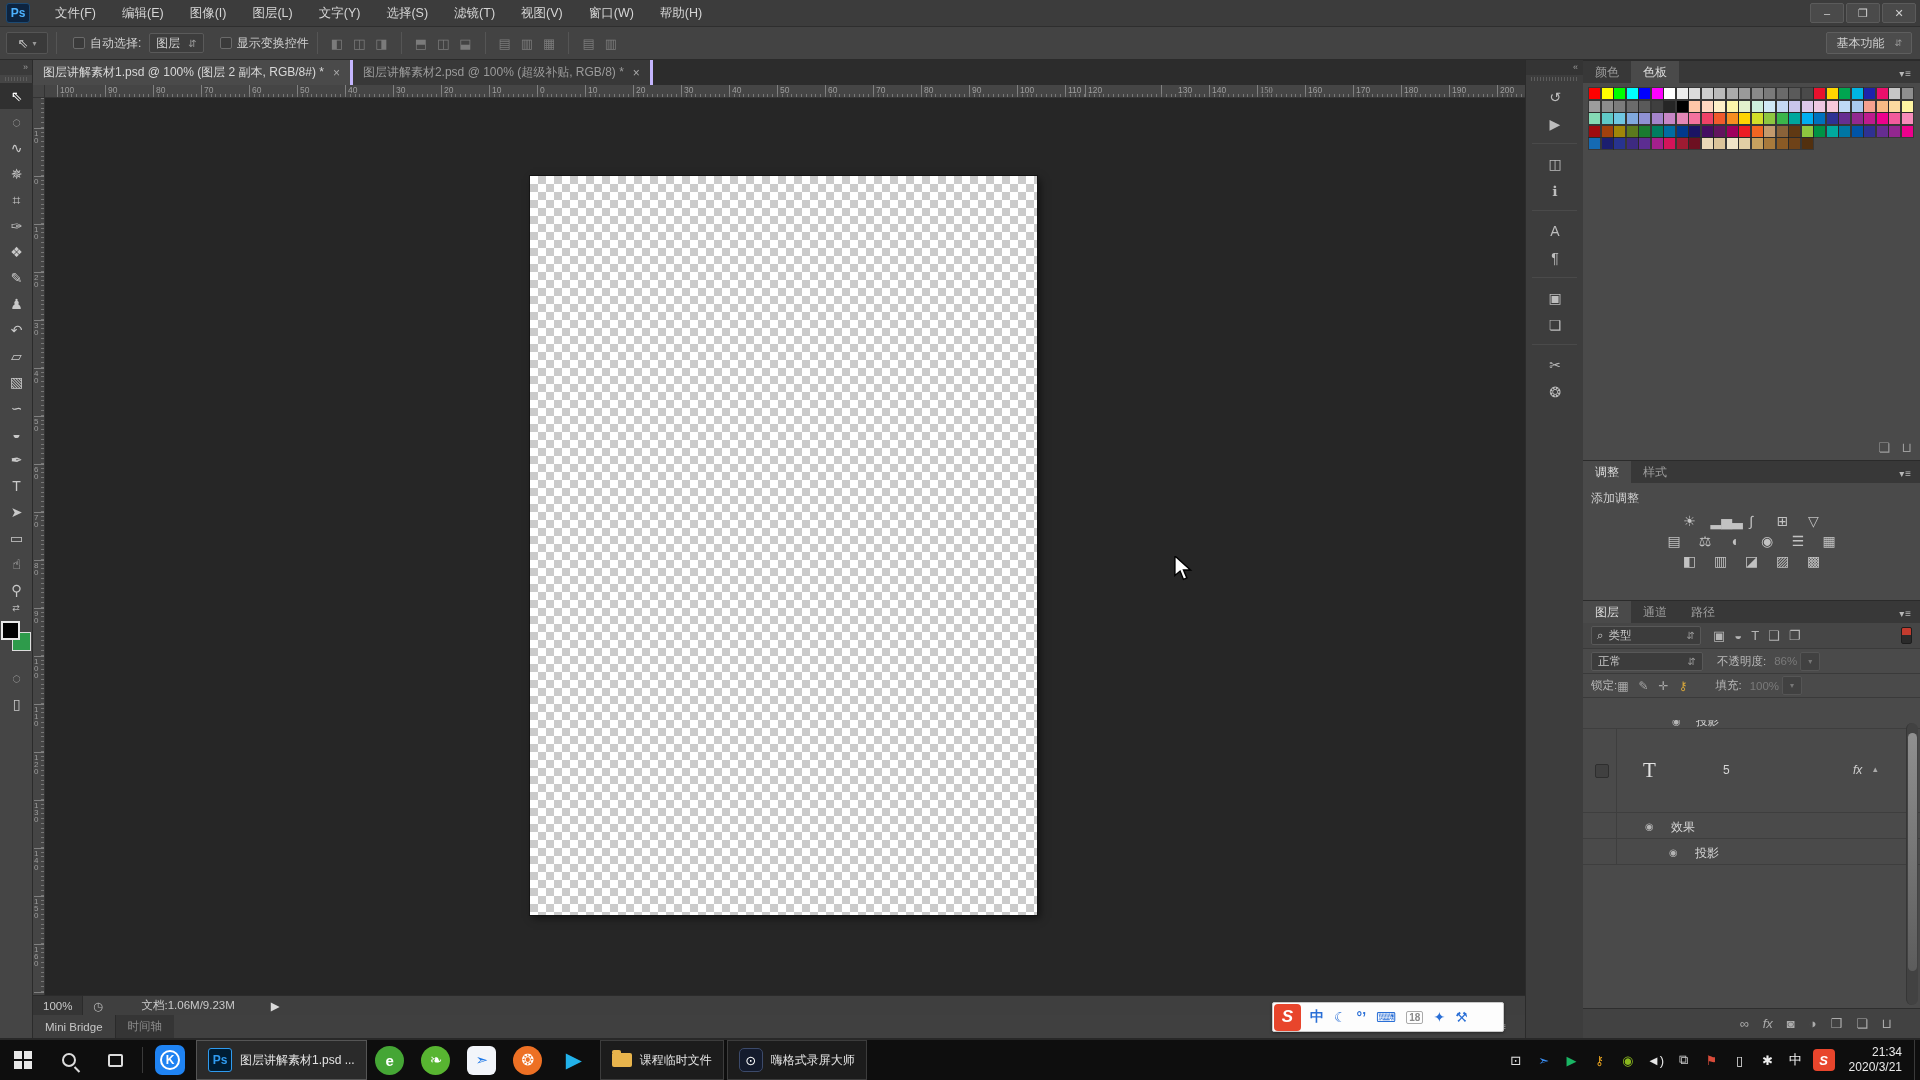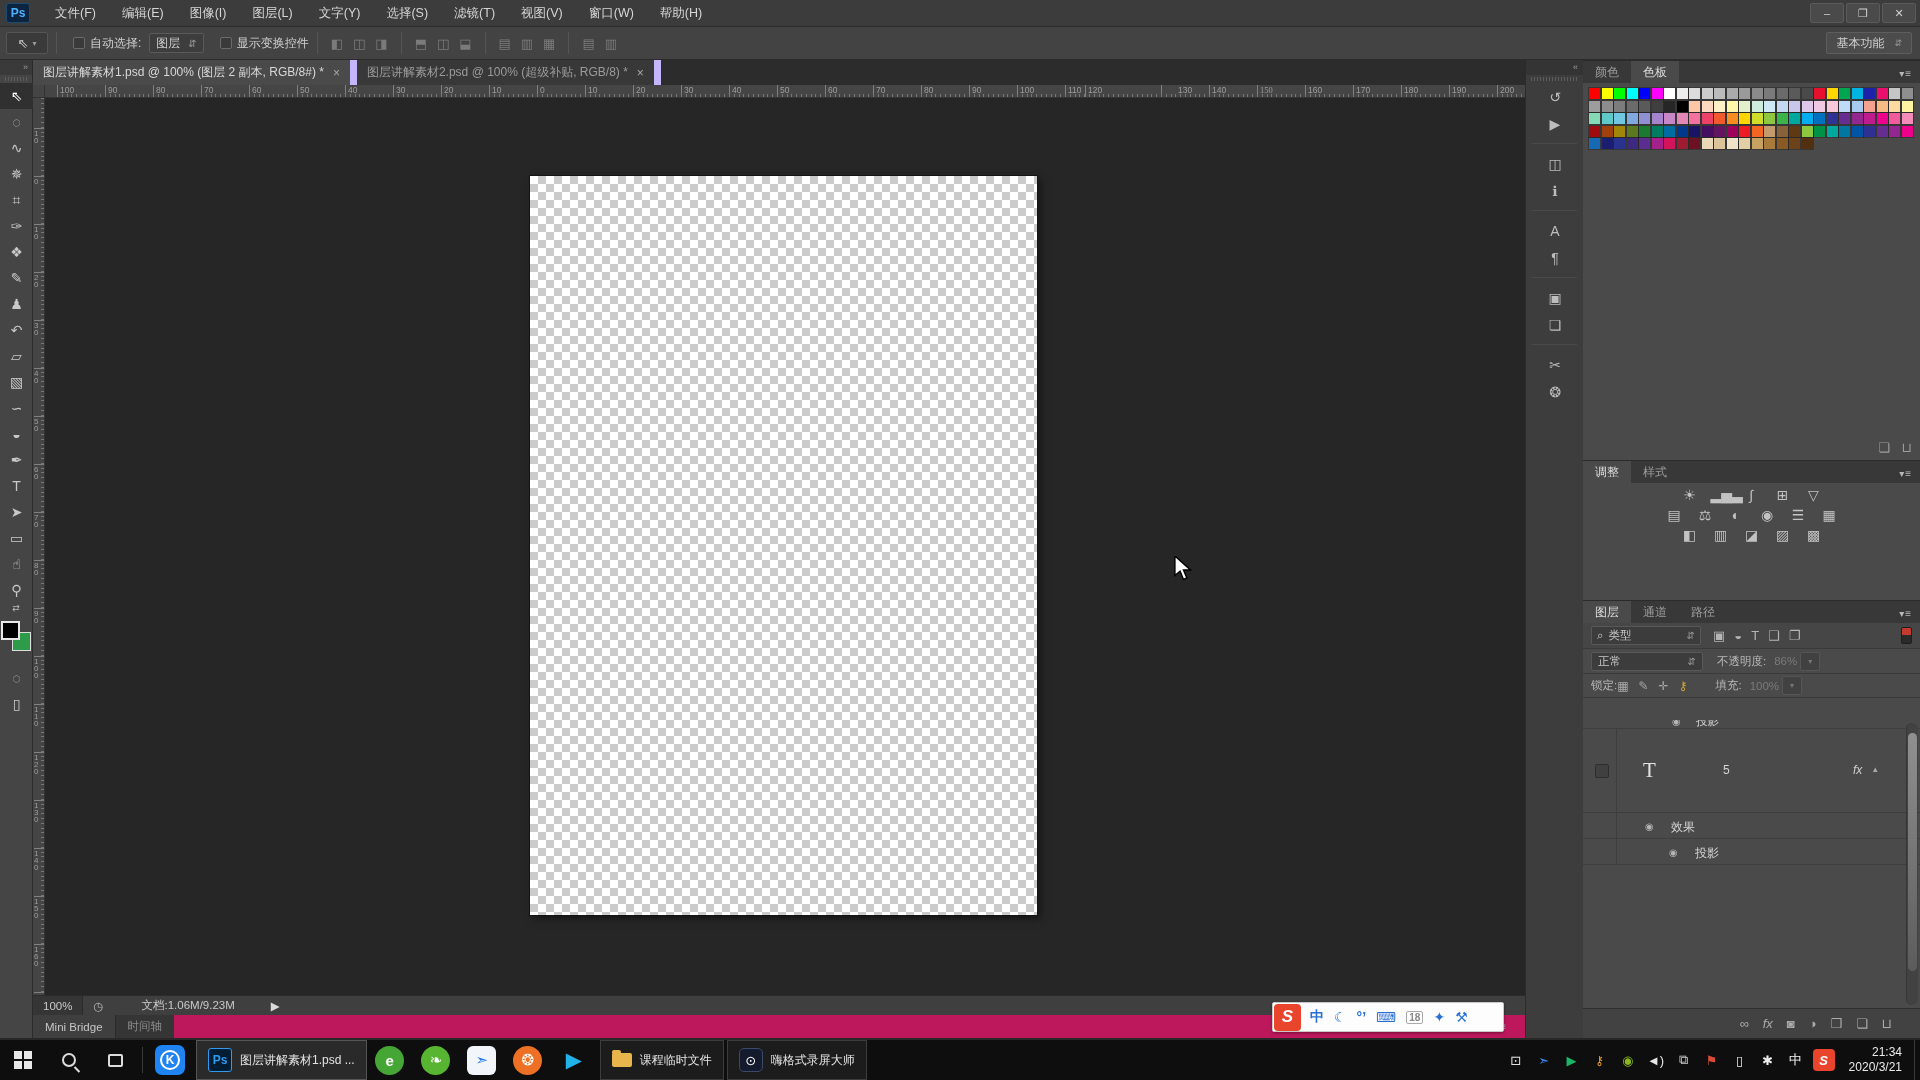--- a/index.html
+++ b/index.html
@@ -32,21 +32,21 @@
   .mini-dd .spin { font-size:10px; color:#9a9a9a; }
   .opt-icon { color:#7b7b7b; font-size:13px; padding:0 5px; }
   #workspace-btn { position:absolute; right:8px; top:5px; height:22px; background:#4c4c4c;
     border:1px solid #5e5e5e; border-radius:2px; color:#d0d0d0; font-size:12px;
     display:flex; align-items:center; gap:10px; padding:0 9px; }
 
   
   #tabbar { position:absolute; left:33px; top:60px; width:1492px; height:25px; background:#2c2c2c;
     display:flex; align-items:flex-end; }
   .doc-tab { height:25px; display:flex; align-items:center; padding:0 10px; font-size:12px;
-    border-right:7px solid #c4b5fd; white-space:nowrap; }
+    border-right:3px solid #c4b5fd; white-space:nowrap; }
   .doc-tab.active { background:#4a4a4a; color:#d8d8d8; }
   .doc-tab.inactive { background:#383838; color:#9b9b9b; }
   .tab-close { margin-left:9px; font-size:12px; color:#aaa; }
 
   
   #ruler-corner { position:absolute; left:33px; top:85px; width:12px; height:13px; background:#454545; border-right:1px solid #333; border-bottom:1px solid #333;}
   #hruler { position:absolute; left:45px; top:85px; width:1480px; height:13px; background:#454545;
     border-bottom:1px solid #333; overflow:hidden; }
   #hruler::after { content:''; position:absolute; left:12px; right:0; bottom:0; height:3px;
     background:repeating-linear-gradient(90deg,#777 0 1px,transparent 1px 4.8px); }
@@ -66,21 +66,21 @@
                      linear-gradient(45deg,#cbcbcb 25%,transparent 25% 75%,#cbcbcb 75%);
     background-size:16px 16px; background-position:0 0,8px 8px;
     box-shadow:0 0 0 1px #141414, 3px 3px 8px rgba(0,0,0,.55); }
   #cursor { position:absolute; left:1128px; top:458px; }
 
   
   #statusbar { position:absolute; left:33px; top:995px; width:1492px; height:20px; background:#3f3f3f;
     border-top:1px solid #2b2b2b; display:flex; align-items:center; color:#c9c9c9; font-size:11.5px; }
   #zoom-box { background:#353535; border-right:1px solid #2b2b2b; padding:0 10px; height:100%; display:flex; align-items:center;}
   .sb-icon { margin:0 10px; color:#b5b5b5; }
-  #minibar { position:absolute; left:33px; top:1015px; width:1492px; height:23px; background:#be185d;
+  #minibar { position:absolute; left:33px; top:1015px; width:1492px; height:23px; background:#404040;
     display:flex; align-items:center; }
   .mb-tab { height:100%; display:flex; align-items:center; padding:0 12px; font-size:11.5px; }
   .mb-tab.active { background:#3f3f3f; color:#c6c6c6; }
   .mb-tab.inactive { background:#353535; color:#8b8b8b; border-left:1px solid #2a2a2a; }
   .panel-menu { color:#b9b9b9; font-size:10px; letter-spacing:1px; }
   #minibar .panel-menu { margin-left:auto; margin-right:18px; }
 
   
   #lefttools { position:absolute; left:0; top:60px; width:33px; height:978px; background:#454545;
     border-right:1px solid #2b2b2b; }
@@ -588,20 +588,21 @@
       </div>
     </div>
 
     <div class="panel" id="panel-adjust">
       <div class="panel-tabs">
         <div class="ptab active">调整</div>
         <div class="ptab">样式</div>
         <span class="panel-menu">▾≡</span>
       </div>
       <div class="panel-body">
+        <div id="adjust-title">添加调整</div>
         <div id="adj-rows">
             <div class="adj-row">
               <span class="adj-icon">☀</span>
               <span class="adj-icon">▂▅▃</span>
               <span class="adj-icon">∫</span>
               <span class="adj-icon">⊞</span>
               <span class="adj-icon">▽</span>
             </div>
             <div class="adj-row">
               <span class="adj-icon">▤</span>

